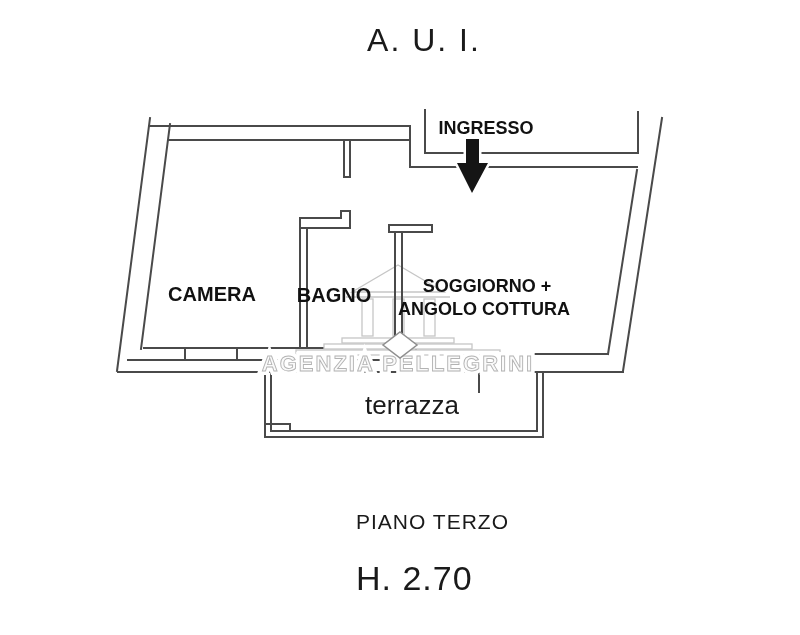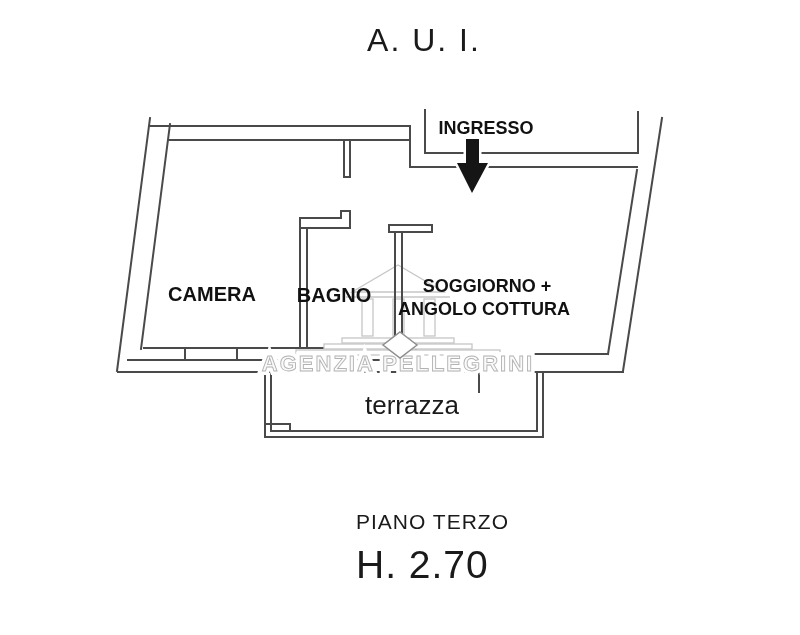--- a/index.html
+++ b/index.html
@@ -4,21 +4,21 @@
 <style>
   html, body { margin: 0; padding: 0; background: #ffffff; }
   body { width: 800px; height: 635px; position: relative; overflow: hidden;
          font-family: "Liberation Sans", sans-serif; color: #1a1a1a; }
   .stage { position: absolute; inset: 0; width: 641px; height: 635px; }
   .plan-svg { position: absolute; left: 0; top: 0; }
   .title { position: absolute; left: 424px; top: 22px; transform: translateX(-50%);
            font-size: 32px; letter-spacing: 2px; white-space: nowrap; }
   .floor-label { position: absolute; left: 356px; top: 510px; font-size: 21px;
                  letter-spacing: 1px; white-space: nowrap; }
-  .height-label { position: absolute; left: 356px; top: 543px; font-size: 39px;
+  .height-label { position: absolute; left: 356px; top: 559px; font-size: 34px;
                   letter-spacing: 1px; white-space: nowrap; }
   svg text.room { font-family: "Liberation Sans", sans-serif; font-weight: bold;
                   fill: #111111; }
   svg text.thin { font-family: "Liberation Sans", sans-serif; font-weight: normal;
                   fill: #1a1a1a; }
   svg text.wm { font-family: "Liberation Sans", sans-serif; font-weight: bold;
                 letter-spacing: 2px; }
 </style>
 </head>
 <body>

